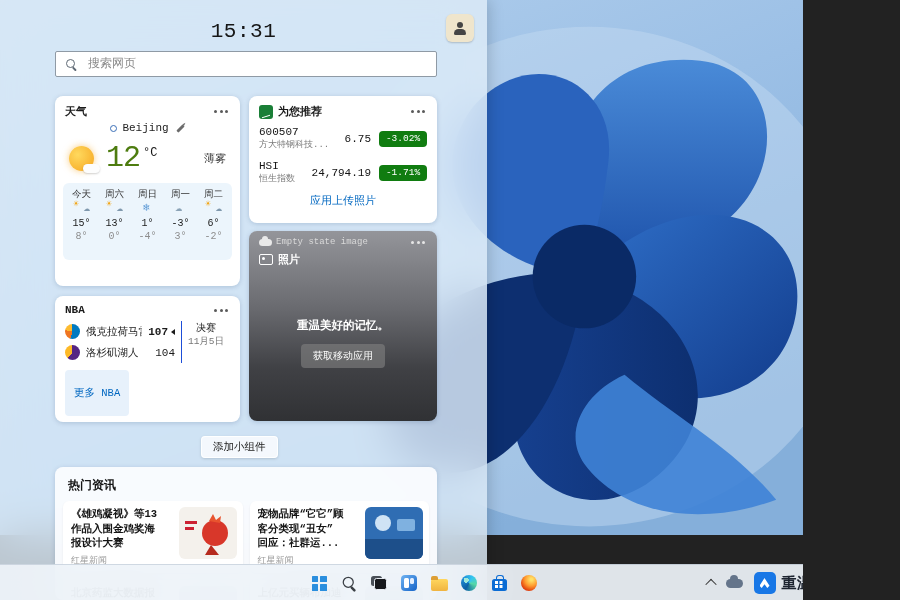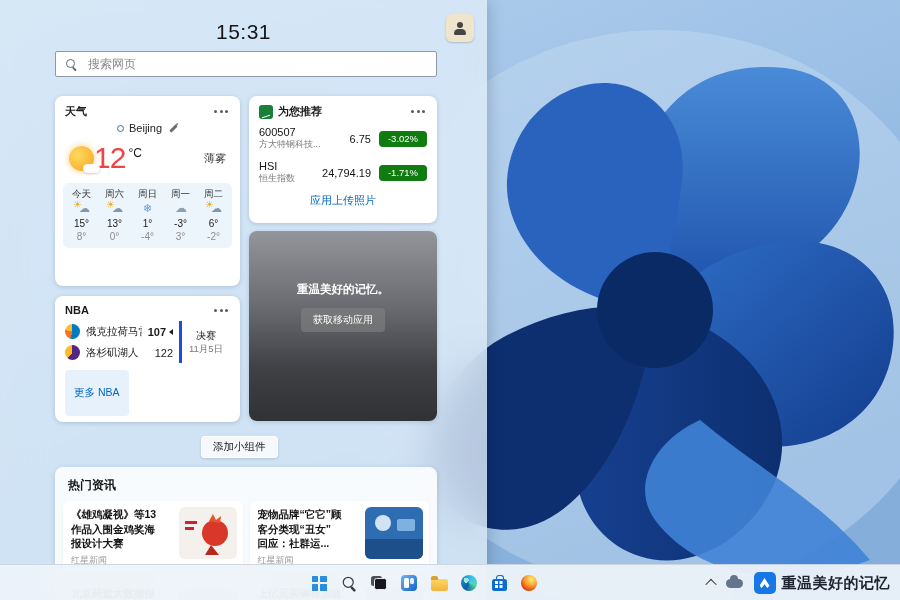--- a/index.html
+++ b/index.html
@@ -1,18 +1,18 @@
 <!DOCTYPE html>
 <html><head>
 <meta charset="utf-8">
 <style>
   html,body { margin:0; padding:0; background:#222; }
   .screen {
-    position:relative; width:900px; height:600px; overflow:hidden;
-    font-family:Liberation Sans, sans-serif;
+    position:relative; width:803px; height:600px; overflow:hidden;
+    font-family:Liberation Mono, monospace;
     -webkit-font-smoothing:antialiased; color:#1b1b1b;
   }
   
   .wallpaper { position:absolute; inset:0; z-index:0; }
   
   .panel {
     position:absolute; left:0; top:0; width:487px; height:600px; z-index:10;
     background:rgba(222,235,246,0.82); backdrop-filter:blur(22px) saturate(1.2);
     box-shadow:2px 0 14px rgba(0,0,0,0.18);
   }
@@ -54,24 +54,24 @@
   .pencil-icon { position:relative; width:9px; height:3px; background:#6b6b6b;
     transform:rotate(-45deg); border-radius:1px; margin-left:2px; }
   .pencil-icon::after { content:""; position:absolute; right:-3px; top:0;
     border-top:1.5px solid transparent; border-bottom:1.5px solid transparent; border-left:3px solid #6b6b6b; }
   .temp-row { display:flex; align-items:center; padding:7px 14px 3px; }
   .sun-big { position:relative; width:25px; height:25px; border-radius:50%; flex:none;
     background:radial-gradient(circle at 35% 35%, #ffd95e, #f6a51f);
     box-shadow:0 0 7px rgba(246,165,31,0.55); }
   .sun-big::after { content:""; position:absolute; right:-6px; bottom:-2px; width:17px; height:9px;
     border-radius:8px; background:#fdfdfd; box-shadow:0 1px 2px rgba(0,0,0,0.18); }
-  .temp-val { font-size:30px; color:#ef4444; letter-spacing:-1px; }
+  .temp-val { font-size:30px; color:#4d7c0f; margin-left:12px; letter-spacing:-1px; }
   .temp-unit { font-size:12px; color:#161616; margin:5px 0 0 3px; align-self:flex-start; }
   .cond-text { margin-left:auto; font-size:11px; color:#333; }
-  .forecast { display:flex; margin:5px 8px 0; background:#ecf5fc; border-radius:6px; padding:5px 2px 6px; }
+  .forecast { display:flex; margin:5px 8px 0; background:#ecf5fc; border-radius:6px; padding:5px 2px 18px; }
   .fcol { flex:1; display:flex; flex-direction:column; align-items:center; gap:2px; cursor:pointer; }
   .fday { font-size:9.5px; color:#333; }
   .ficon { position:relative; width:17px; height:13px; }
   .ficon.partly::before { content:"☀"; position:absolute; left:0; top:-3px; color:#f2a71b; font-size:10px; line-height:1; }
   .ficon.partly::after { content:"☁"; position:absolute; right:0; top:0; color:#7f98ad; font-size:11px; line-height:1; }
   .ficon.snow::before { content:"❄"; position:absolute; left:4px; top:0; color:#5f9bd6; font-size:11px; line-height:1; }
   .ficon.cloudy::before { content:"☁"; position:absolute; left:3px; top:-1px; color:#8aa2b6; font-size:12px; line-height:1; }
   .fhigh { font-size:10px; color:#1b1b1b; }
   .flow { font-size:10px; color:#8d8d8d; }
   .weather-card .link-blue { margin-top:8px; }
@@ -108,22 +108,22 @@
   .team-row { display:flex; align-items:center; gap:6px; padding:3px 0; cursor:pointer; }
   .team-logo { width:15px; height:15px; border-radius:50%; flex:none; }
   .logo-okc { background:conic-gradient(#007ac1 0 55%, #ef7622 55% 78%, #fdbb30 78% 100%); }
   .logo-lal { background:conic-gradient(#552583 0 62%, #fdb927 62% 100%); }
   .team-name { font-size:10.5px; color:#1b1b1b; white-space:nowrap; overflow:hidden; }
   .score-wrap { margin-left:auto; display:flex; align-items:center; }
   .team-score { font-size:11px; color:#1b1b1b; }
   .team-score.win { font-weight:700; }
   .win-mark { width:0; height:0; border-top:3.5px solid transparent; border-bottom:3.5px solid transparent;
     border-right:4.5px solid #1b1b1b; margin-left:3px; }
-  .nba-right { width:48px; border-left:3px solid #1d4ed8; display:flex; flex-direction:column;
-    align-items:center; justify-content:center; gap:0; }
+  .nba-right { width:48px; border-left:1px solid #1d4ed8; display:flex; flex-direction:column;
+    align-items:center; gap:0; }
   .nba-status { font-size:10px; color:#1b1b1b; }
   .nba-date { font-size:9.5px; color:#777; }
   .more-pill { display:inline-block; margin:7px 0 0 10px; background:#e7f1fb; color:#0067c0;
     font-size:10.5px; padding:16px 9px; border-radius:4px; cursor:pointer; }
   
   .add-widgets { position:absolute; left:201px; top:436px; background:rgba(255,255,255,0.78);
     border:1px solid rgba(255,255,255,0.95); box-shadow:0 1px 3px rgba(0,0,0,0.15);
     border-radius:4px; font-size:10.5px; color:#1b1b1b; padding:3px 11px; font-family:inherit; cursor:pointer; }
   
   .news-panel { position:absolute; left:55px; top:467px; width:382px; height:133px;
@@ -315,20 +315,35 @@
           <div class="stock-sym">HSI</div>
           <div class="stock-name">恒生指数</div>
         </div>
         <span class="stock-price">24,794.19</span>
         <span class="badge-green">-1.71%</span>
       </div>
       <a class="link-blue">应用上传照片</a>
     </div>
 
     <div class="card photos-card">
+      <div class="ph-top">
+        <span class="empty-row">
+          <span class="cloud-mini"></span>
+          <span>Empty state image</span>
+        </span>
+        <span class="menu-dots light">
+            <i></i>
+            <i></i>
+            <i></i>
+          </span>
+      </div>
+      <div class="photos-title-row">
+        <span class="photo-frame-icon"></span>
+        <span>照片</span>
+      </div>
       <div class="photos-msg">
         <div>重温美好的记忆。</div>
       </div>
       <button class="photos-btn">获取移动应用</button>
     </div>
 
     <div class="card nba-card">
       <div class="card-header">
         <span class="card-title">NBA</span>
         <span class="menu-dots">
@@ -344,21 +359,21 @@
             <span class="team-name">俄克拉荷马雷霆</span>
             <span class="score-wrap">
               <span class="team-score win">107</span>
               <span class="win-mark"></span>
             </span>
           </div>
           <div class="team-row">
             <span class="team-logo logo-lal"></span>
             <span class="team-name">洛杉矶湖人</span>
             <span class="score-wrap">
-              <span class="team-score">122</span>
+              <span class="team-score">104</span>
             </span>
           </div>
         </div>
         <div class="nba-right">
           <span class="nba-status">决赛</span>
           <span class="nba-date">11月5日</span>
         </div>
       </div>
       <span class="more-pill">更多 NBA</span>
     </div>

